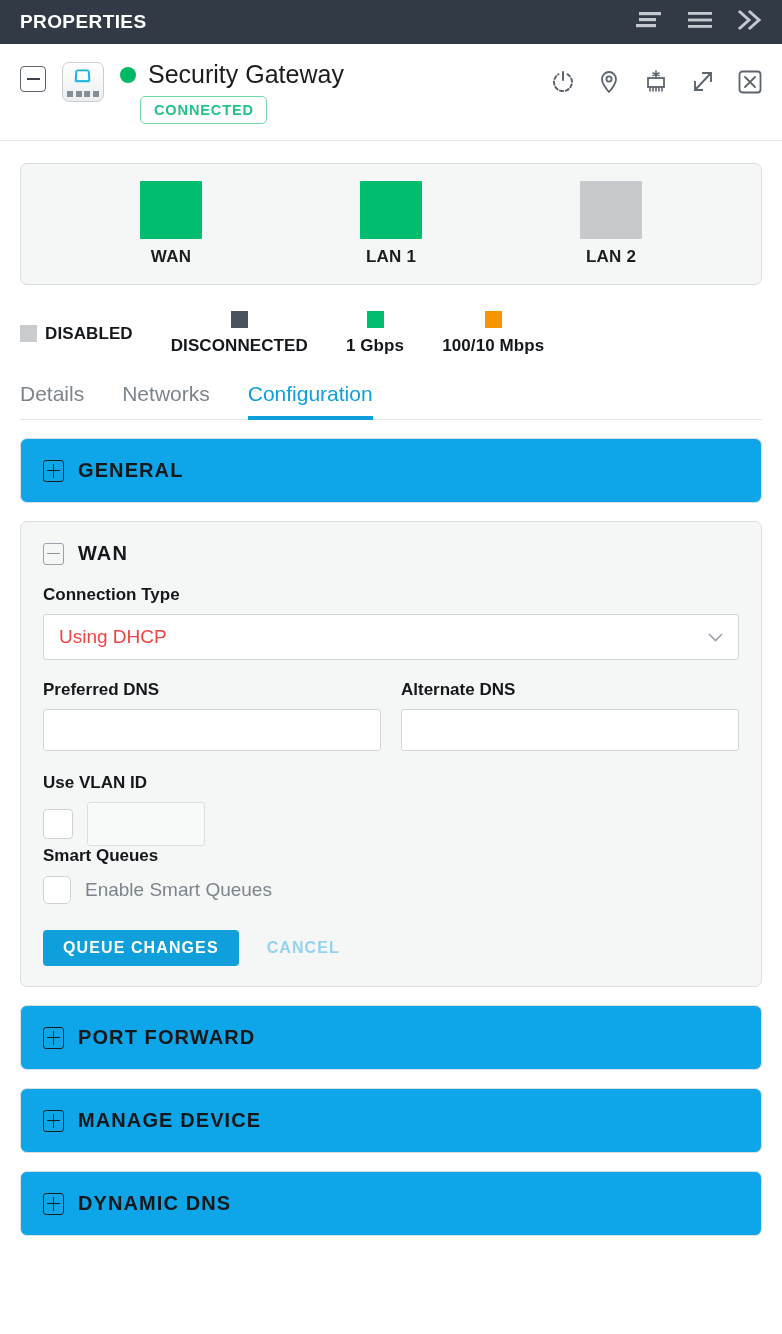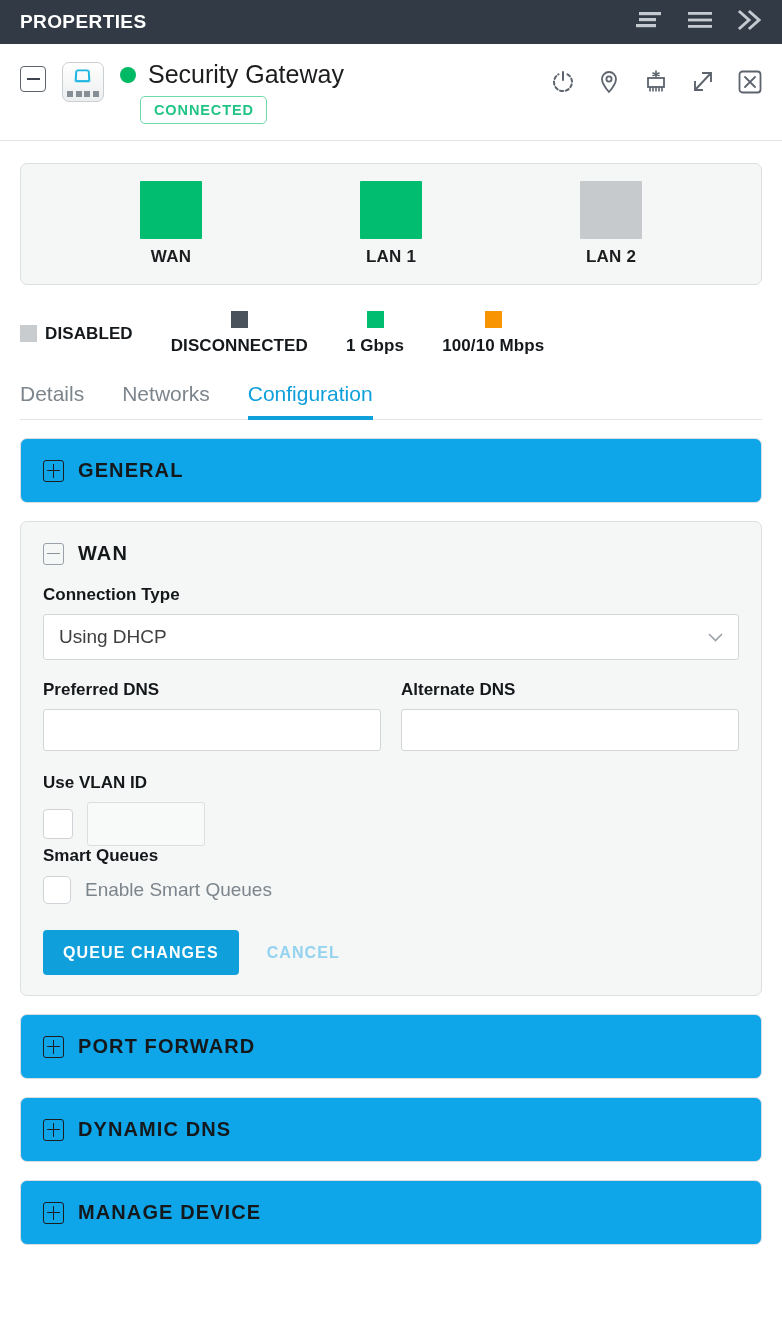--- a/index.html
+++ b/index.html
@@ -202,21 +202,21 @@
     font-size: 17px; font-weight: bold; color: #15181b;
     margin-bottom: 9px;
   }
   .select-wrap { position: relative; }
   .select-box {
     width: 100%; height: 46px;
     background: #ffffff;
     border: 1px solid #d2d6d9;
     border-radius: 3px;
     font-size: 19px;
-    color: #404040;
+    color: #ef4444;
     padding: 0 40px 0 15px;
     display: flex; align-items: center;
     cursor: pointer;
   }
   .chev {
     position: absolute; right: 16px; top: 50%;
     margin-top: -4px; width: 15px; height: 9px;
     pointer-events: none;
   }
   .row2 { display: flex; gap: 20px; margin-top: 20px; }
@@ -253,21 +253,21 @@
   .sq-block { }
   .sq-row { display: flex; align-items: center; gap: 14px; margin-top: 10px; }
   .checkbox.sm { width: 28px; height: 28px; border-radius: 5px; }
   .sq-label { font-size: 19px; color: #7d858c; }
   .btn-row { display: flex; align-items: center; gap: 10px; margin-top: 26px; }
   .btn-primary {
     background: #0f9fdb;
     color: #ffffff;
     border: none;
     border-radius: 4px;
-    height: 45px;
+    height: 36px;
     padding: 0 20px;
     font-size: 16px;
     font-weight: bold;
     letter-spacing: 1.1px;
     cursor: pointer;
     font-family: "Liberation Sans", sans-serif;
   }
   .btn-link {
     background: none; border: none;
     color: #93d3ef;
@@ -482,27 +482,27 @@
       <span class="section-title">PORT FORWARD</span>
     </div>
   </div>
 
   <div class="section">
     <div class="section-head">
       <span class="pm-box">
         <i class="h"></i>
         <i class="v"></i>
       </span>
-      <span class="section-title">DYNAMIC DNS</span>
+      <span class="section-title">MANAGE DEVICE</span>
     </div>
   </div>
 
   <div class="section">
     <div class="section-head">
       <span class="pm-box">
         <i class="h"></i>
         <i class="v"></i>
       </span>
-      <span class="section-title">MANAGE DEVICE</span>
+      <span class="section-title">DYNAMIC DNS</span>
     </div>
   </div>
 
 </div>
 
 </body></html>

